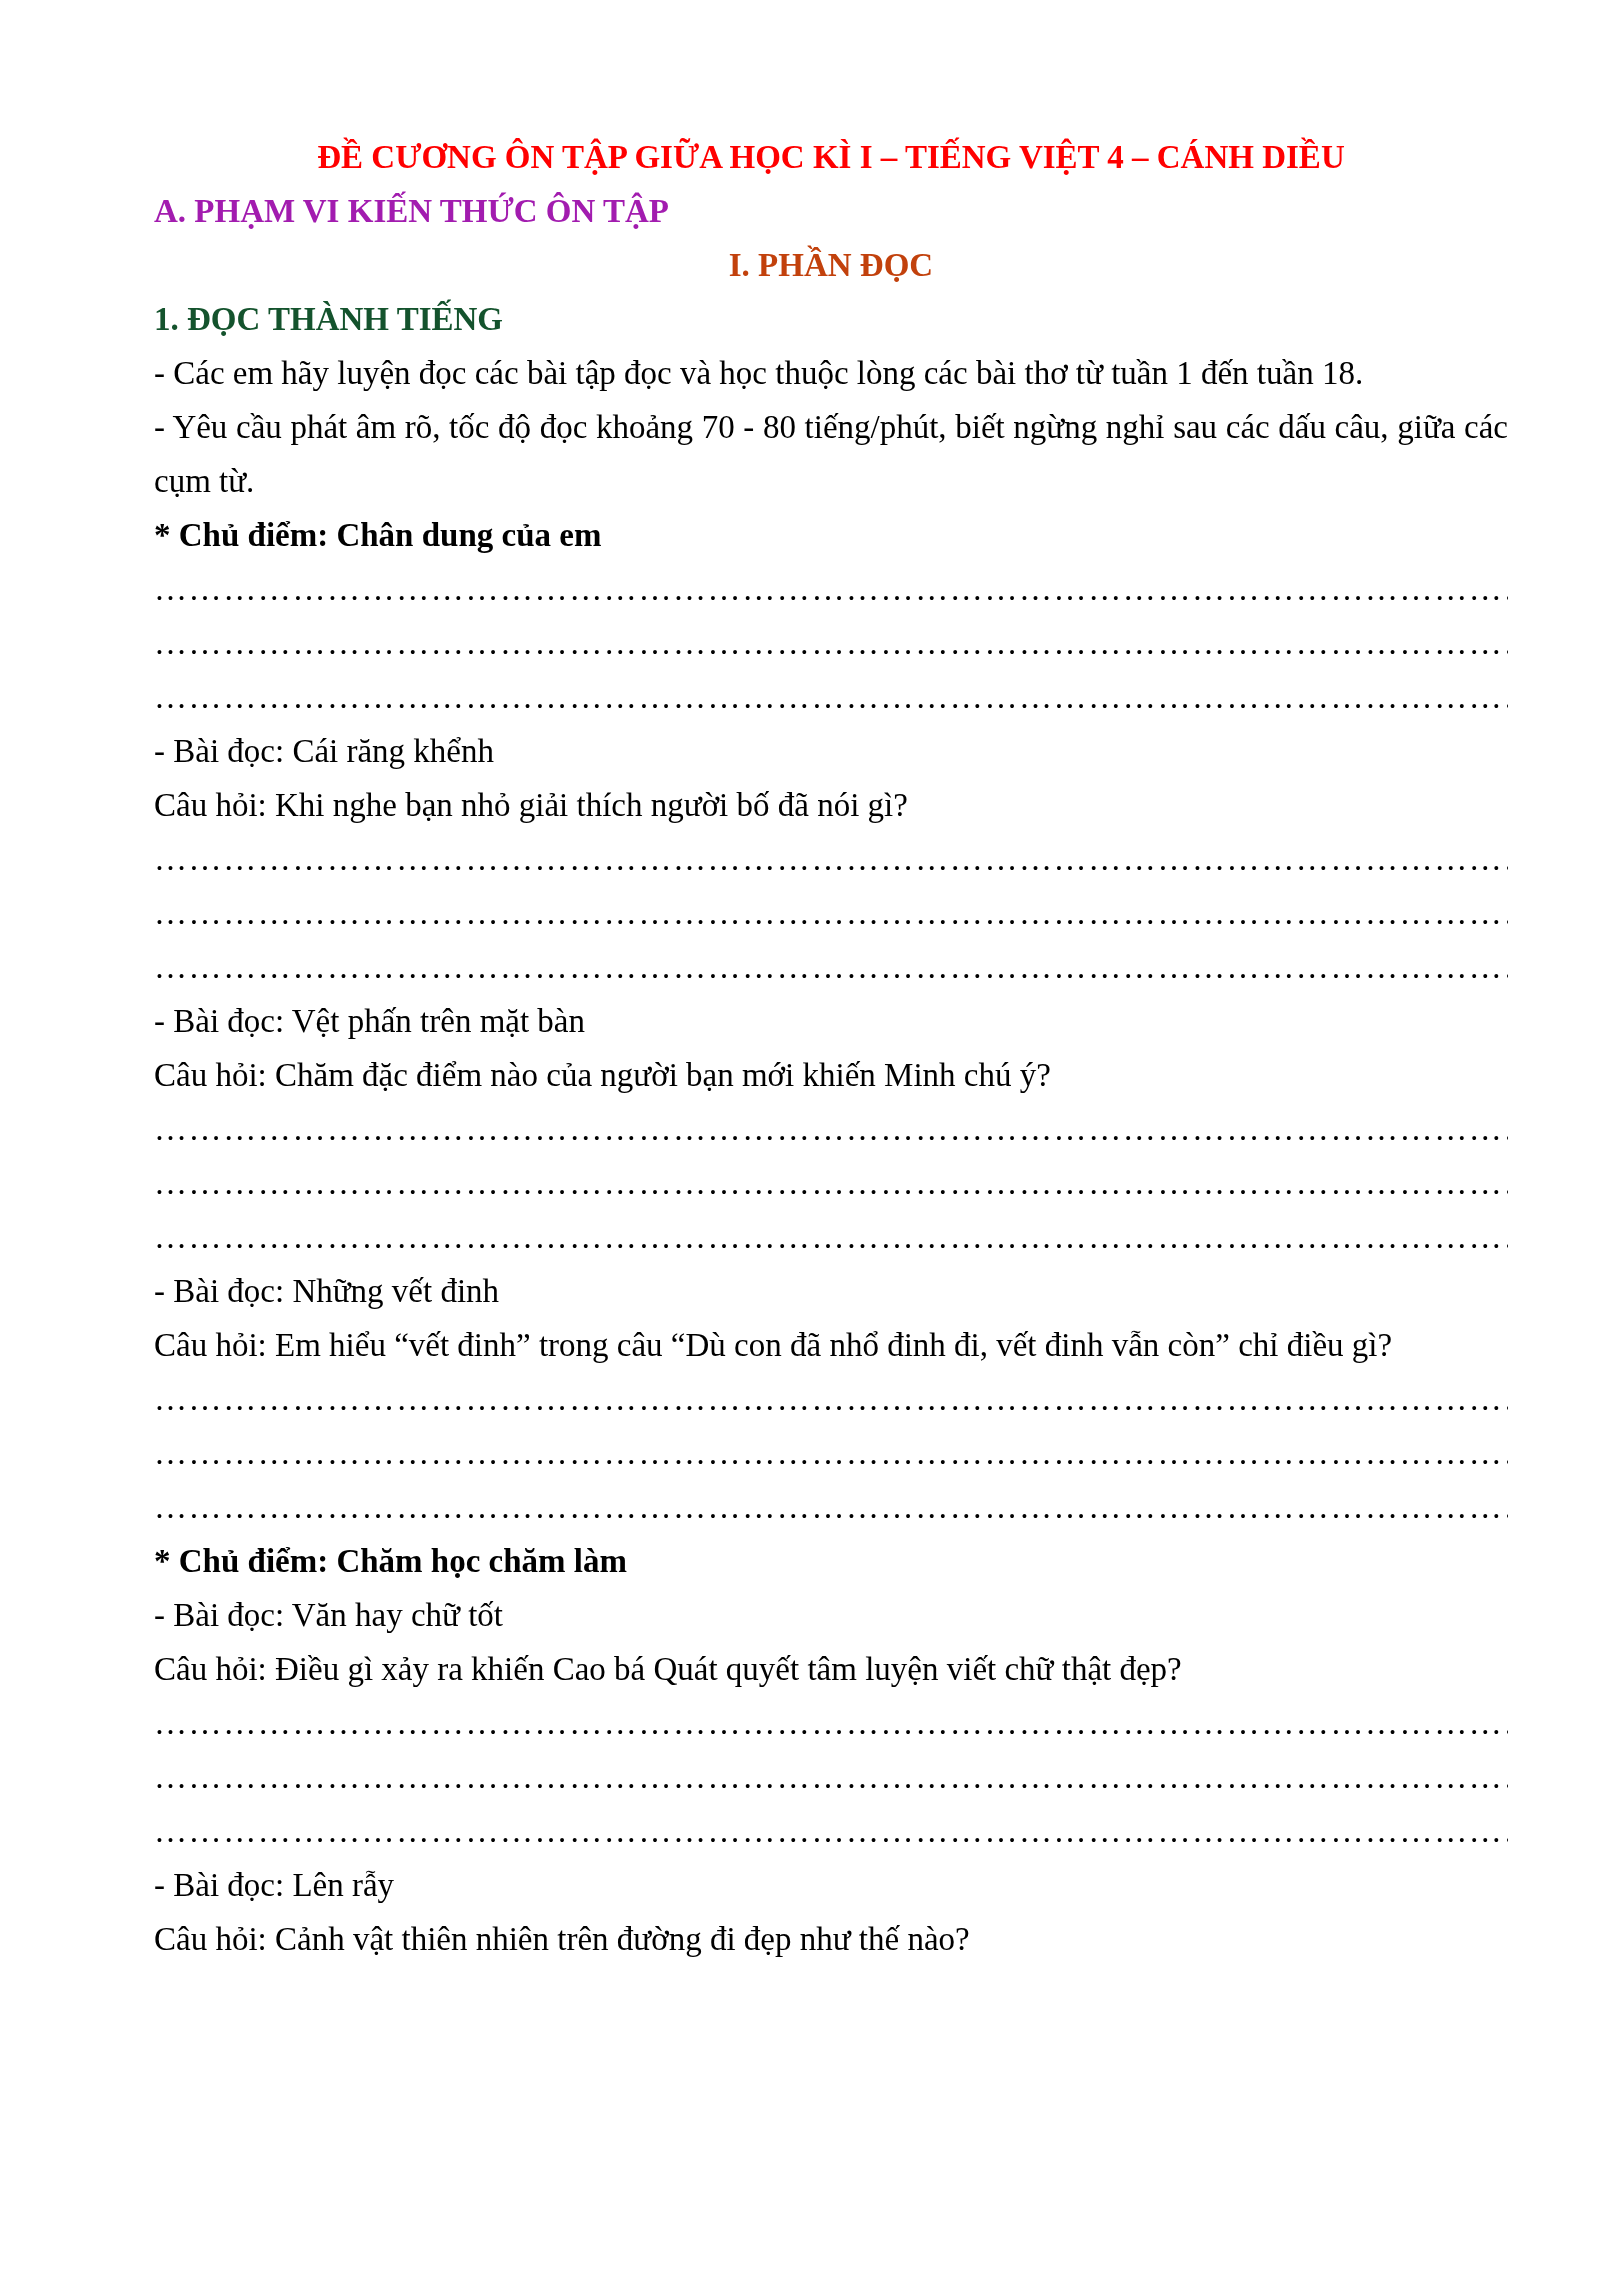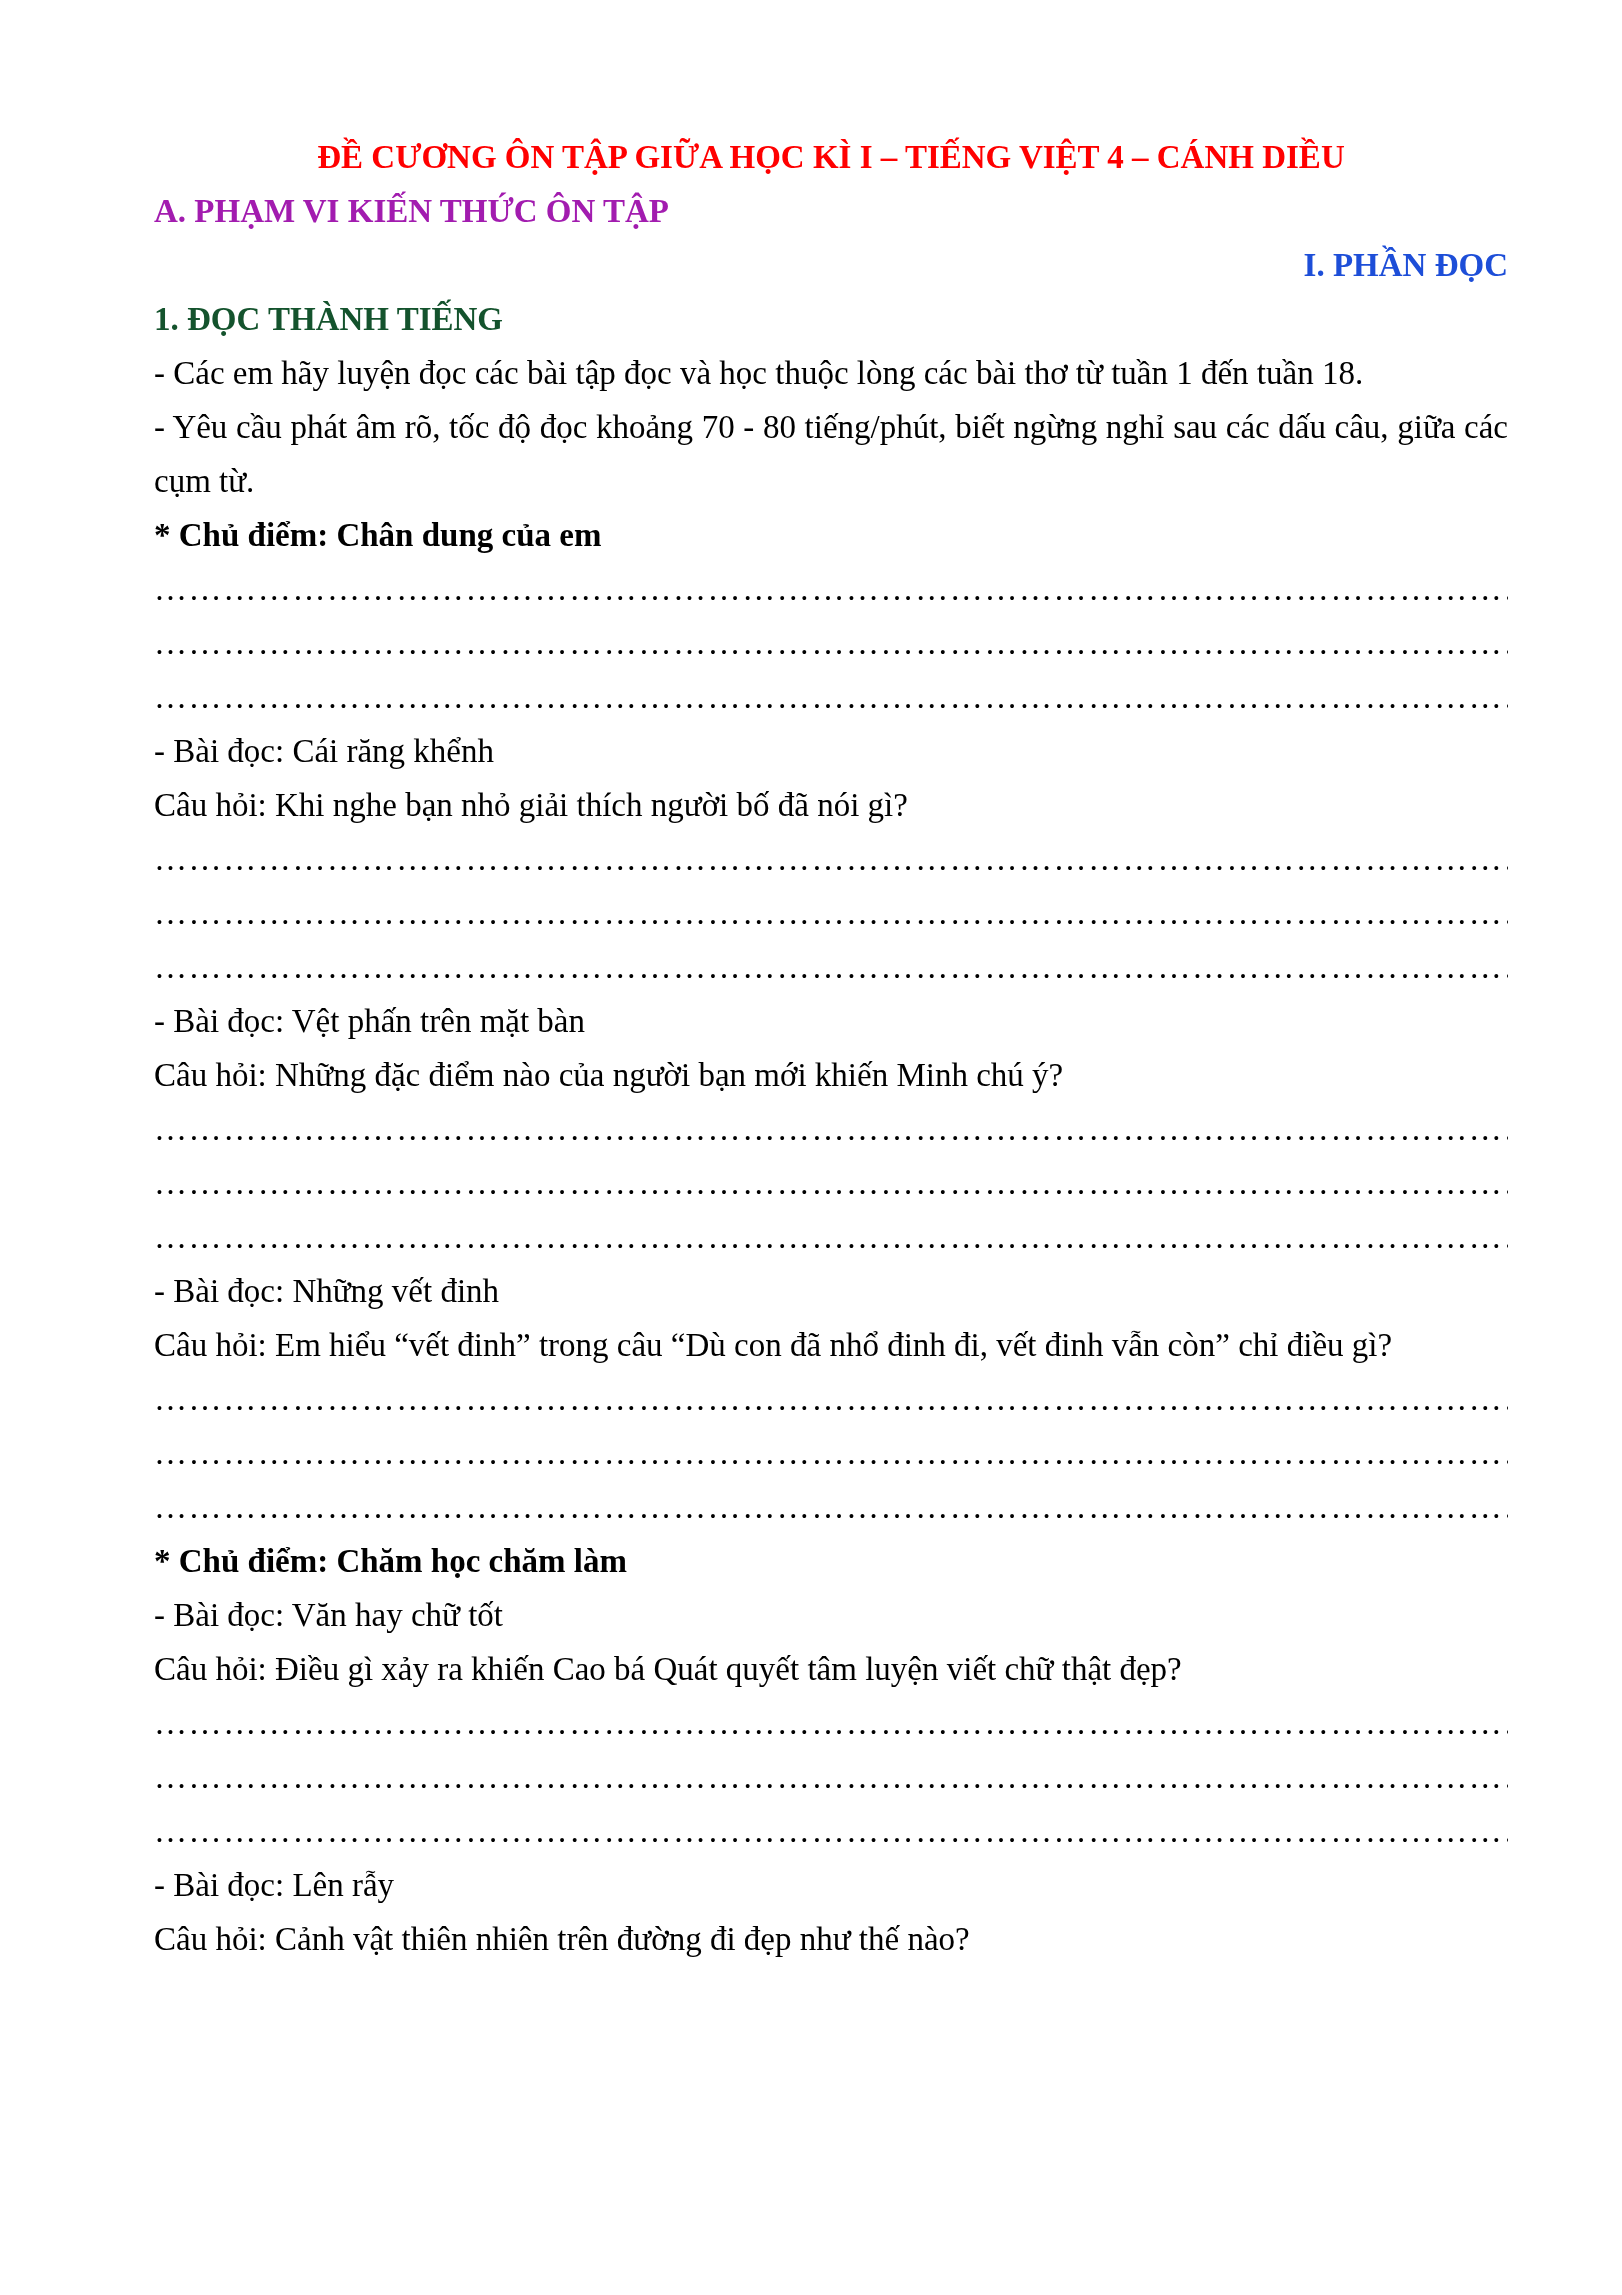--- a/index.html
+++ b/index.html
@@ -22,21 +22,21 @@
     background: #ffffff;
     font-family: Liberation Serif, serif;
   }
   p { margin: 0; padding: 0; text-align: justify; }
   .doc-title {
     color: #FF0000;
     font-weight: bold;
     text-align: center;
   }
   .sec-a { color: #a21caf; font-weight: bold; text-align: left; }
-  .sec-i { color: #1d4ed8; font-weight: bold; text-align: right; }
+  .sec-i { color: #c2410c; font-weight: bold; text-align: center; }
   .h-bold { color: #14532d; font-weight: bold; text-align: left; }
   .topic { font-weight: bold; text-align: left; }
   .dots {
     white-space: nowrap;
     overflow: hidden;
     letter-spacing: 1.6px;
     text-align: left;
   }
 </style>
 </head>
@@ -61,21 +61,21 @@
   <p class="dots">………………………………………………………………………………………………………………………………………………………………………………</p>
   <p class="dots">………………………………………………………………………………………………………………………………………………………………………………</p>
 
   <p>- Bài đọc: Cái răng khểnh</p>
   <p>Câu hỏi: Khi nghe bạn nhỏ giải thích người bố đã nói gì?</p>
   <p class="dots">………………………………………………………………………………………………………………………………………………………………………………</p>
   <p class="dots">………………………………………………………………………………………………………………………………………………………………………………</p>
   <p class="dots">………………………………………………………………………………………………………………………………………………………………………………</p>
 
   <p>- Bài đọc: Vệt phấn trên mặt bàn</p>
-  <p>Câu hỏi: Những đặc điểm nào của người bạn mới khiến Minh chú ý?</p>
+  <p>Câu hỏi: Chăm đặc điểm nào của người bạn mới khiến Minh chú ý?</p>
   <p class="dots">………………………………………………………………………………………………………………………………………………………………………………</p>
   <p class="dots">………………………………………………………………………………………………………………………………………………………………………………</p>
   <p class="dots">………………………………………………………………………………………………………………………………………………………………………………</p>
 
   <p>- Bài đọc: Những vết đinh</p>
   <p>Câu hỏi: Em hiểu “vết đinh” trong câu “Dù con đã nhổ đinh đi, vết đinh vẫn còn” chỉ điều gì?</p>
   <p class="dots">………………………………………………………………………………………………………………………………………………………………………………</p>
   <p class="dots">………………………………………………………………………………………………………………………………………………………………………………</p>
   <p class="dots">………………………………………………………………………………………………………………………………………………………………………………</p>
 

